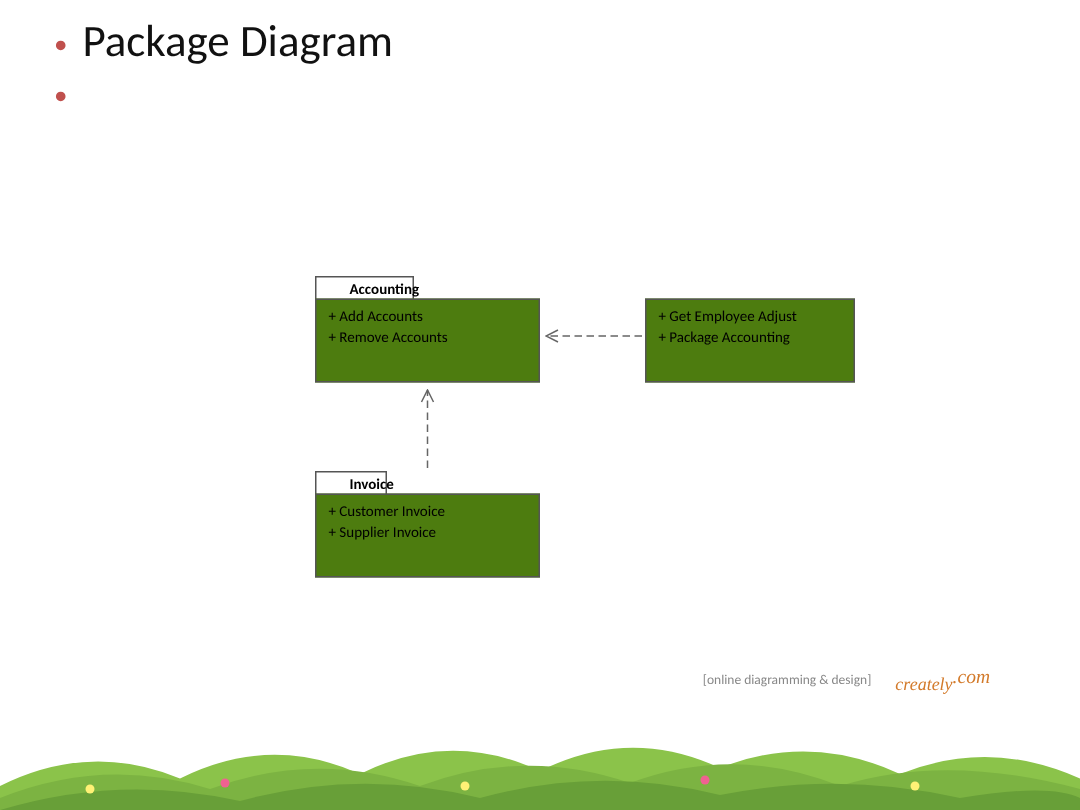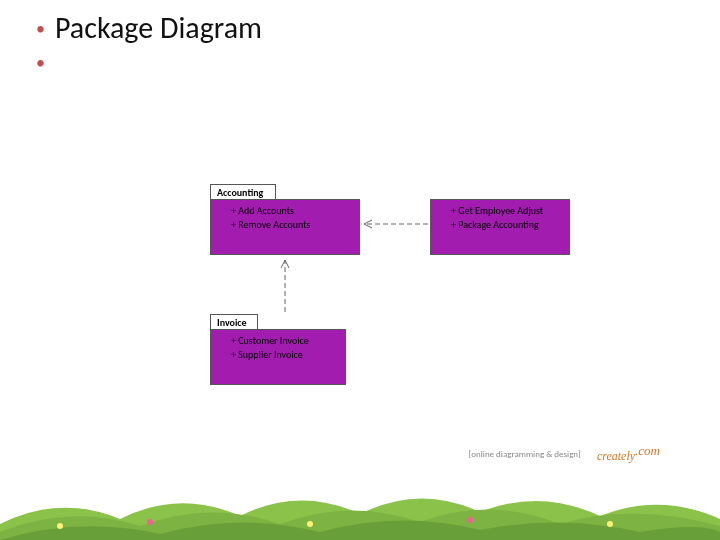--- a/index.html
+++ b/index.html
@@ -6,22 +6,22 @@
   html, body { width: 720px; height: 540px; overflow: hidden; font-family: Calibri, Arial, sans-serif; background: #fff; }
   .slide { position: relative; width: 720px; height: 540px; }
   .title { text-align: center; font-size: 30px; font-weight: 700; color: #111; margin-top: 10px; }
   .bullets { margin: 14px 36px 0 36px; }
   .bullet { display: flex; align-items: flex-start; margin-bottom: 4px; }
   .bullet .dot { color: #c0504d; font-size: 18px; line-height: 30px; margin-right: 10px; }
   .bullet .txt { font-size: 30px; font-weight: 400; color: #111; line-height: 28px; }
   .period { color: #c0504d; }
   .diagram { position: absolute; left: 140px; top: 170px; width: 460px; height: 240px; }
   .pkg { position: absolute; }
-  .tab { position: absolute; top: 0; left: 0; height: 16px; border: 1px solid #555; border-bottom: none; background: #fff; padding: 0 6px; font-size: 10px; font-weight: 700; line-height: 15px; white-space: nowrap; }
-  .body { position: absolute; top: 15px; left: 0; border: 1px solid #555; background: #a21caf; padding: 4px 20px; font-size: 10px; line-height: 14px; }
+  .tab { position: absolute; top: 0; left: 0; height: 16px; border: 1px solid #555; border-bottom: none; background: #fff; padding: 0 22px; font-size: 10px; font-weight: 700; line-height: 15px; white-space: nowrap; }
+  .body { position: absolute; top: 15px; left: 0; border: 1px solid #555; background: #4d7c0f; padding: 4px 8px; font-size: 10px; line-height: 14px; }
   .attribution { position: absolute; right: 60px; bottom: 90px; font-size: 9px; color: #888; display: flex; align-items: center; gap: 16px; }
   .logo { font-size: 12px; color: #d37a2a; font-family: Georgia, serif; font-style: italic; }
   .logo sup { font-size: 13px; }
   .grass { position: absolute; left: 0; bottom: 0; width: 720px; height: 80px; }
   svg.arrows { position: absolute; left: 0; top: 0; width: 460px; height: 240px; pointer-events: none; }
 </style>
 </head>
 <body>
 
 <div class="slide">
@@ -50,21 +50,21 @@
     <div class="pkg" style="left:290px; top:0;">
       <div class="tab" style="width:30px;margin-top:28px;">HR</div>
       <div class="body" style="width:140px; height:56px;">
         <div>+ Get Employee Adjust</div>
         <div>+ Package Accounting</div>
       </div>
     </div>
 
     <div class="pkg" style="left:70px; top:130px;">
       <div class="tab" style="width:48px;">Invoice</div>
-      <div class="body" style="width:136px; height:56px;">
+      <div class="body" style="width:150px; height:56px;">
         <div>+ Customer Invoice</div>
         <div>+ Supplier Invoice</div>
       </div>
     </div>
 
     <svg class="arrows">
       <defs>
         <marker id="openArrow" markerWidth="10" markerHeight="10" refX="9" refY="5" orient="auto">
           <path d="M1,1 L9,5 L1,9" fill="none" stroke="#666" stroke-width="1"></path>
         </marker>

